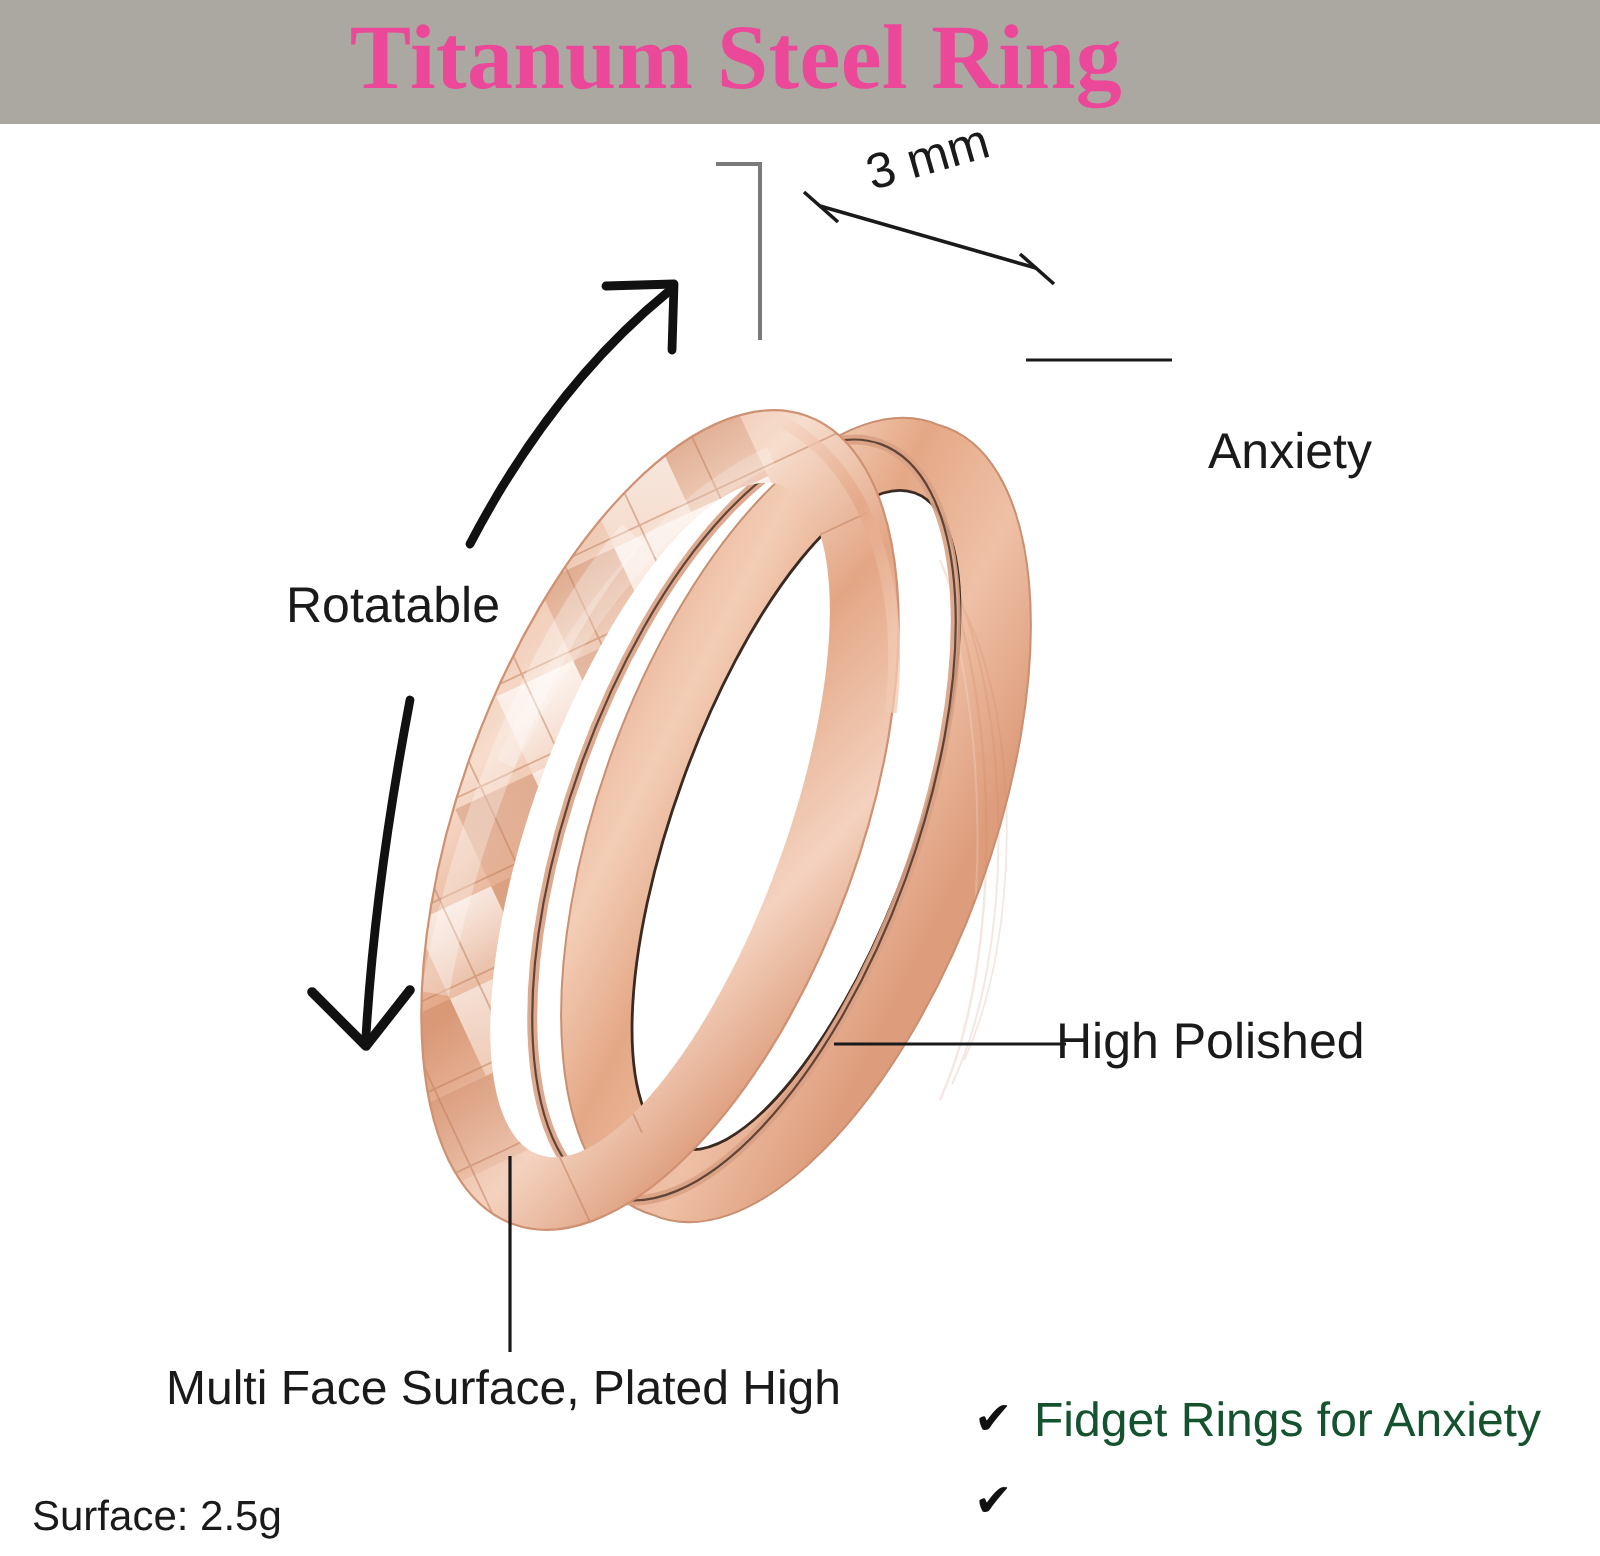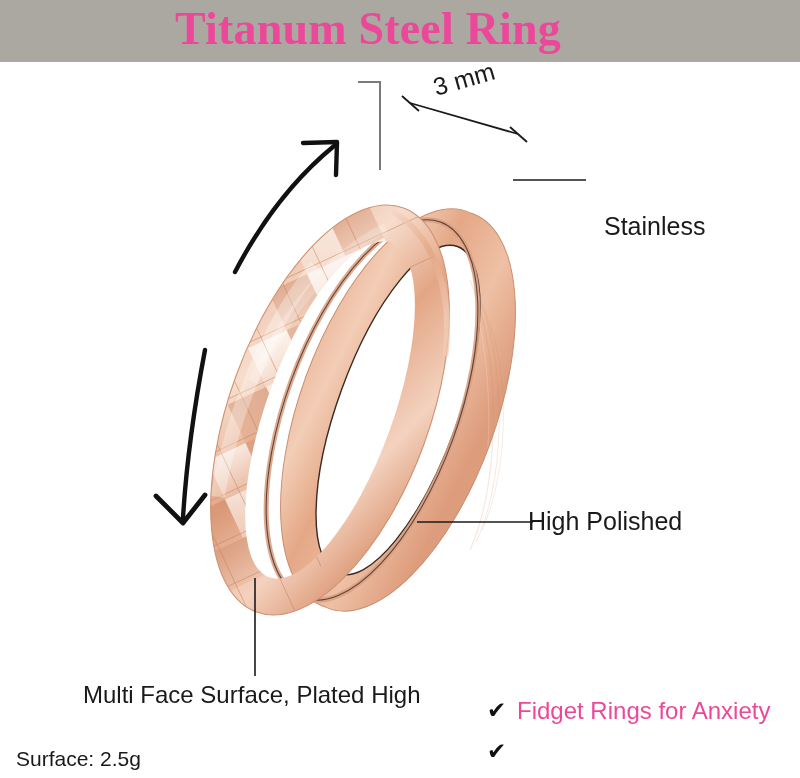--- a/index.html
+++ b/index.html
@@ -119,21 +119,21 @@
     font-size: 23px;
     line-height: 1;
     color: #111111;
     width: 30px;
     flex: 0 0 30px;
     font-weight: bold;
     font-family: "DejaVu Sans", sans-serif;
   }
   .feature-text {
     font-size: 24px;
-    color: #ec4899;
+    color: #14532d;
     white-space: nowrap;
   }
 
   
   #overlay {
     position: absolute;
     left: 0;
     top: 0;
     width: 800px;
     height: 778px;
@@ -354,22 +354,23 @@
     <g>
       <path d="M 205,350 C 194,408 186,468 183,518" stroke="#111111" stroke-width="4.4" fill="none" stroke-linecap="round"></path>
       <path d="M 156,496 L 183,523 L 205,495" stroke="#111111" stroke-width="4.8" fill="none" stroke-linecap="round" stroke-linejoin="round"></path>
     </g>
   </svg>
 
 
   <div class="anno" id="label-3mm">3 mm</div>
 
 
-  <div class="anno" id="label-smoothly">Stainless</div>
-
+  <div class="anno" id="label-smoothly">Anxiety</div>
+
+  <div class="anno" id="label-rotatable">Rotatable</div>
 
   <div class="anno" id="label-high-polished">High Polished</div>
 
   <div class="anno" id="label-multiface">Multi Face Surface, Plated High</div>
 
   <div class="anno" id="label-weight">Surface: 2.5g</div>
 
   <div id="feature-list">
     <div class="feature-row">
       <span class="feature-check">✔</span>

